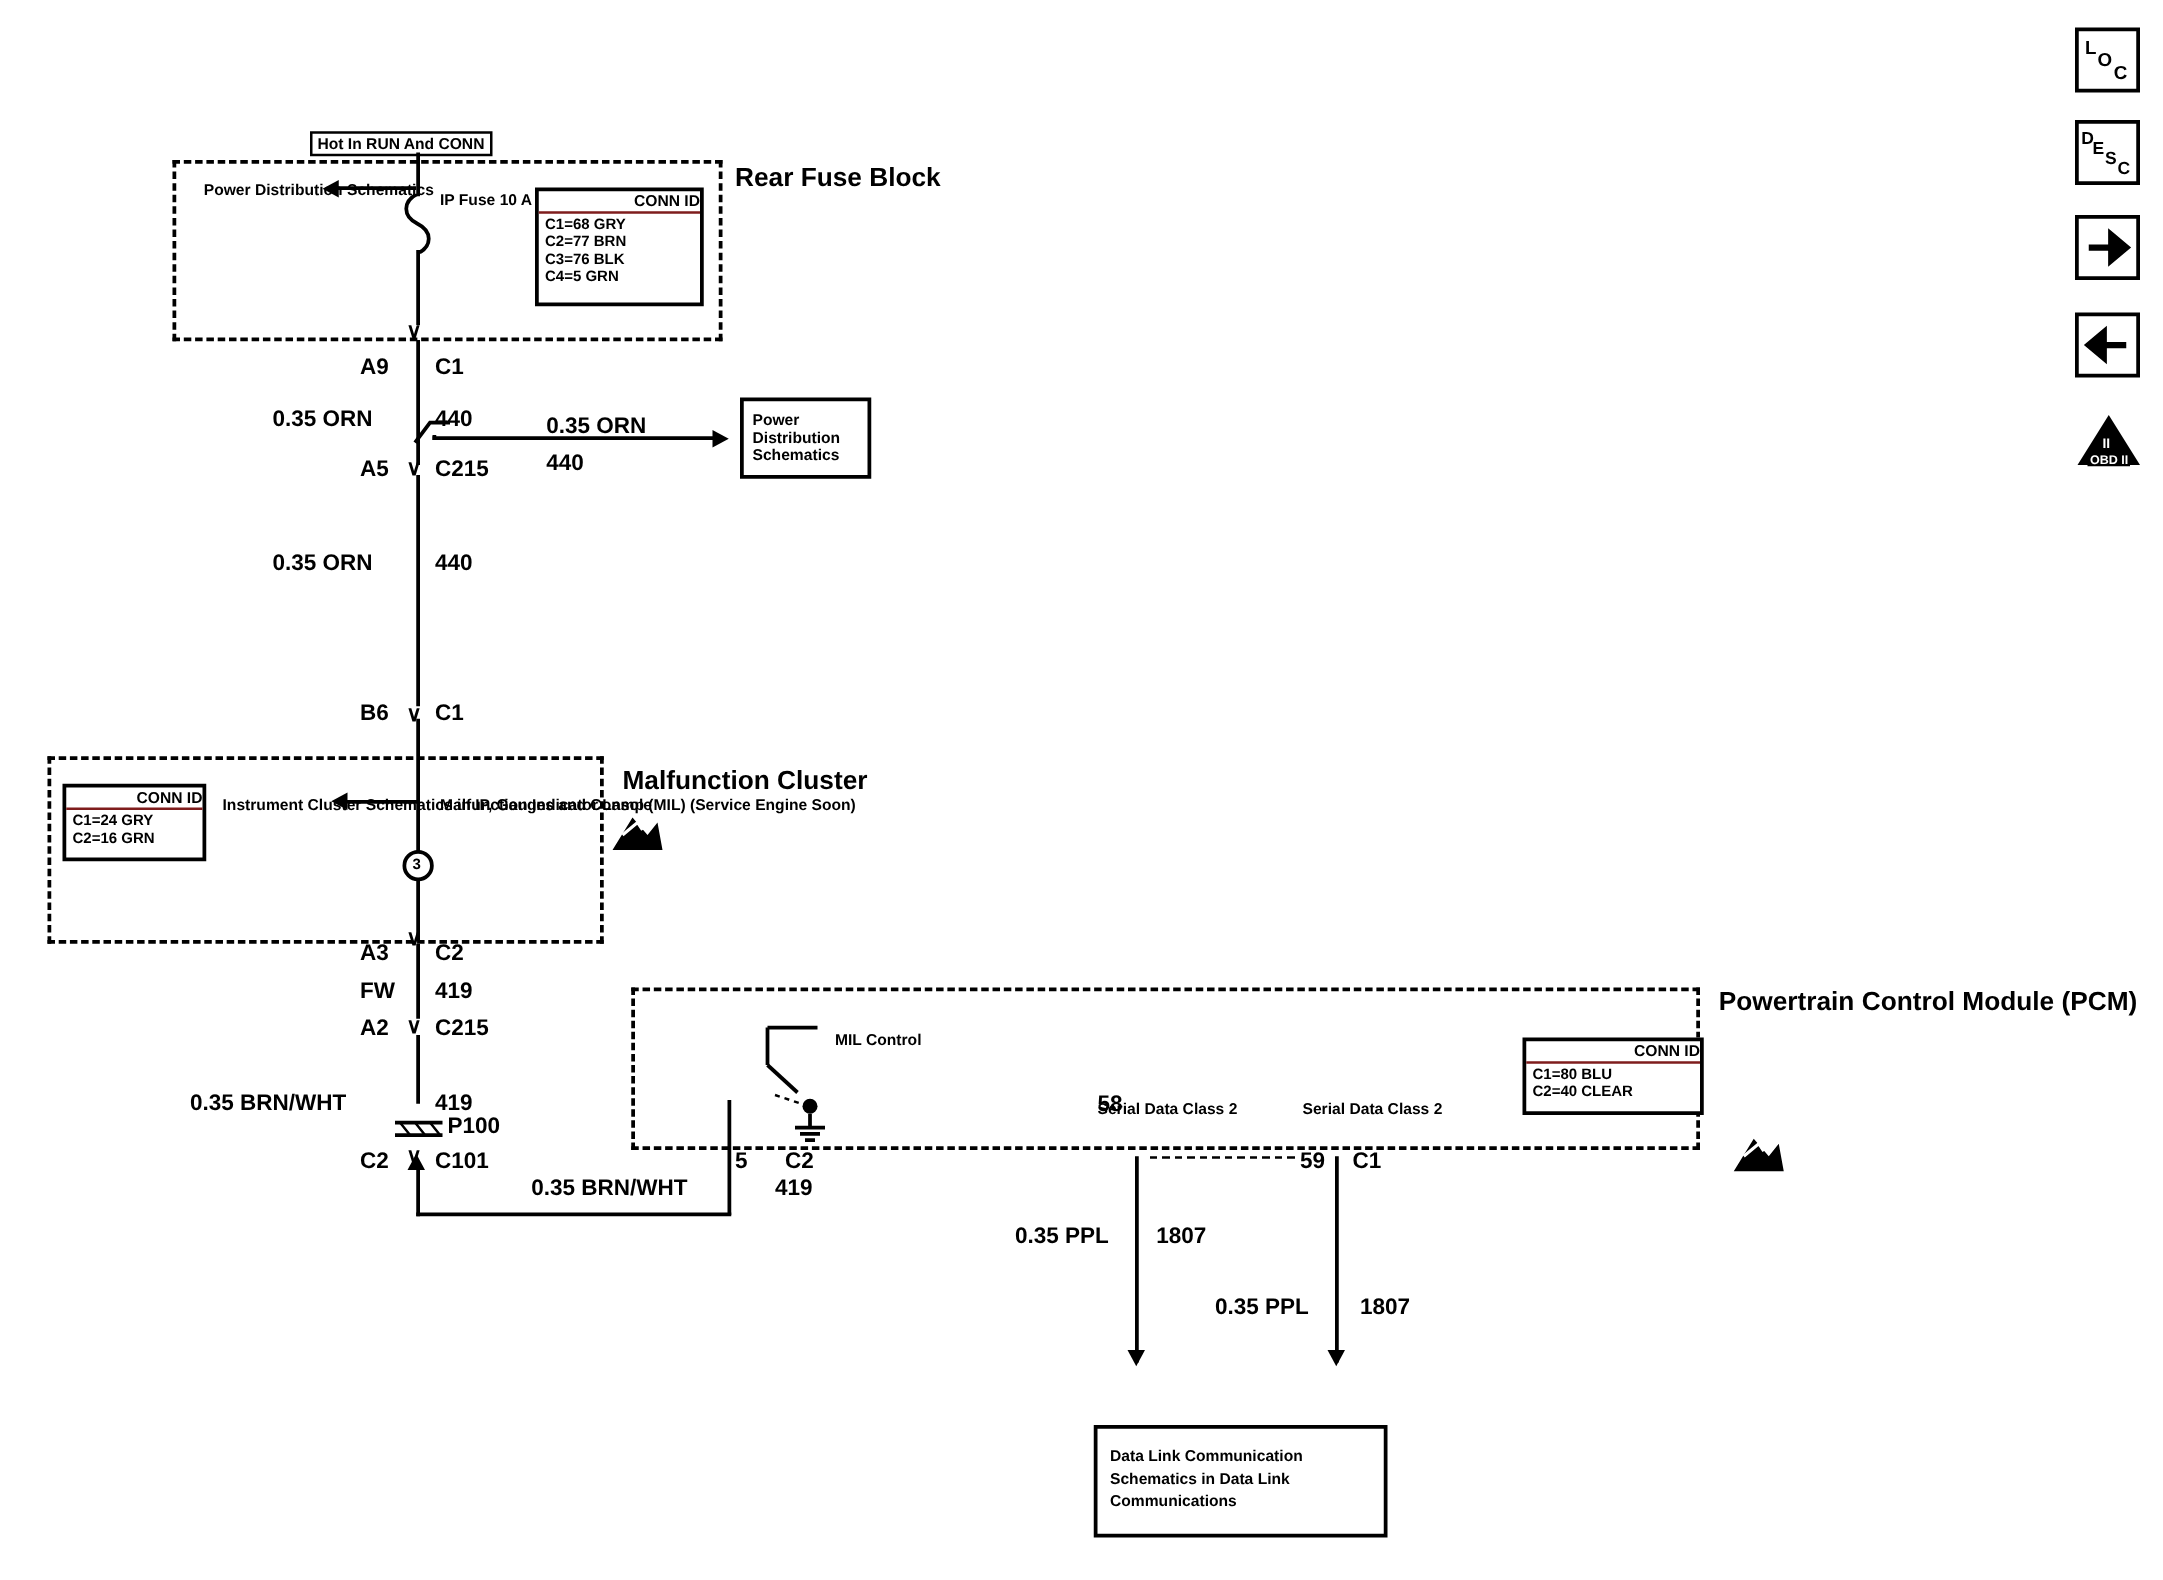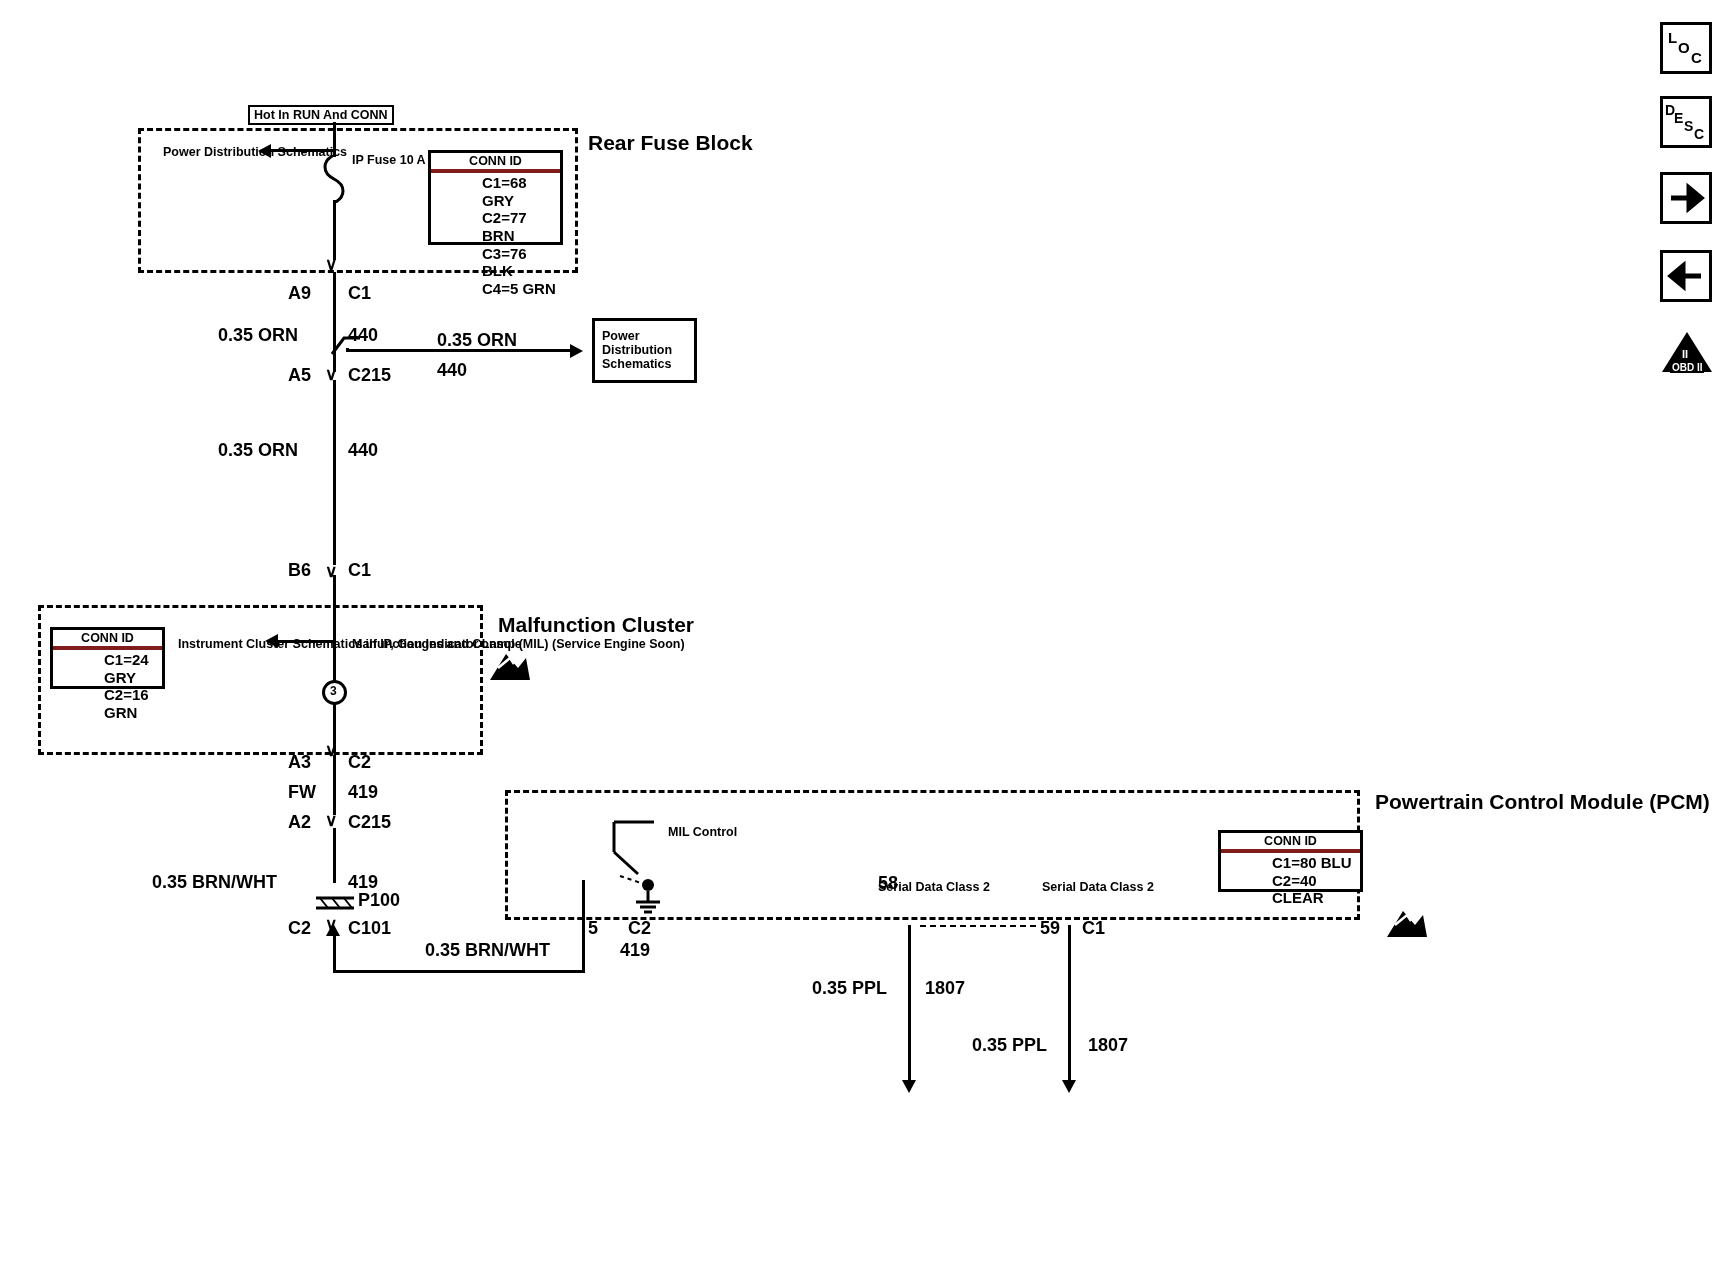--- a/index.html
+++ b/index.html
@@ -34,32 +34,31 @@
     box-sizing: border-box;
   }
   .solidbox {
     position: absolute;
     border: 3px solid #000;
     box-sizing: border-box;
     background: #fff;
   }
 
   .conn-title {
-    border-bottom: 4px solid #7f1d1d;
-    text-align: center;
+    border-bottom: 2px solid #7f1d1d;
+    text-align: right;
     font-weight: bold;
     font-size: 12.5px;
     padding: 1px 0 1px 0;
   }
   .conn-rows {
-    font-size: 15px;
+    font-size: 12px;
     font-weight: bold;
     padding: 1px 4px 2px 5px;
     line-height: 1.18;
-    margin-left: 46px;
   }
 
   .hotbox {
     position: absolute;
     border: 2px solid #000;
     background: #fff;
     font-size: 12.5px;
     font-weight: bold;
     padding: 1px 4px;
     box-sizing: border-box;
@@ -289,20 +288,25 @@
   <div class="vline" style="left:908px; top:925px; height:165px;"></div>
   <div class="arr-d" style="left:902px; top:1080px;"></div>
   <div class="abs mid" style="left:812px; top:978px;">0.35 PPL</div>
   <div class="abs mid" style="left:925px; top:978px;">1807</div>
 
   <div class="vline" style="left:1068px; top:925px; height:165px;"></div>
   <div class="arr-d" style="left:1062px; top:1080px;"></div>
   <div class="abs mid" style="left:972px; top:1035px;">0.35 PPL</div>
   <div class="abs mid" style="left:1088px; top:1035px;">1807</div>
 
+  <div class="solidbox" style="left:875px; top:1140px; width:235px; height:90px;">
+    <div class="abs sm" style="left:10px; top:13px; line-height:1.45;">Data Link Communication
+Schematics in Data
+Link Communications</div>
+  </div>
 
   <div class="navbtn" style="left:1660px; top:22px; width:52px; height:52px;">
     <svg width="46" height="46" viewBox="0 0 46 46">
       <text x="5" y="18" font-family="Liberation Sans, sans-serif" font-size="15" font-weight="bold">L</text>
       <text x="15" y="28" font-family="Liberation Sans, sans-serif" font-size="15" font-weight="bold">O</text>
       <text x="28" y="38" font-family="Liberation Sans, sans-serif" font-size="15" font-weight="bold">C</text>
     </svg>
   </div>
 
   <div class="navbtn" style="left:1660px; top:96px; width:52px; height:52px;">

